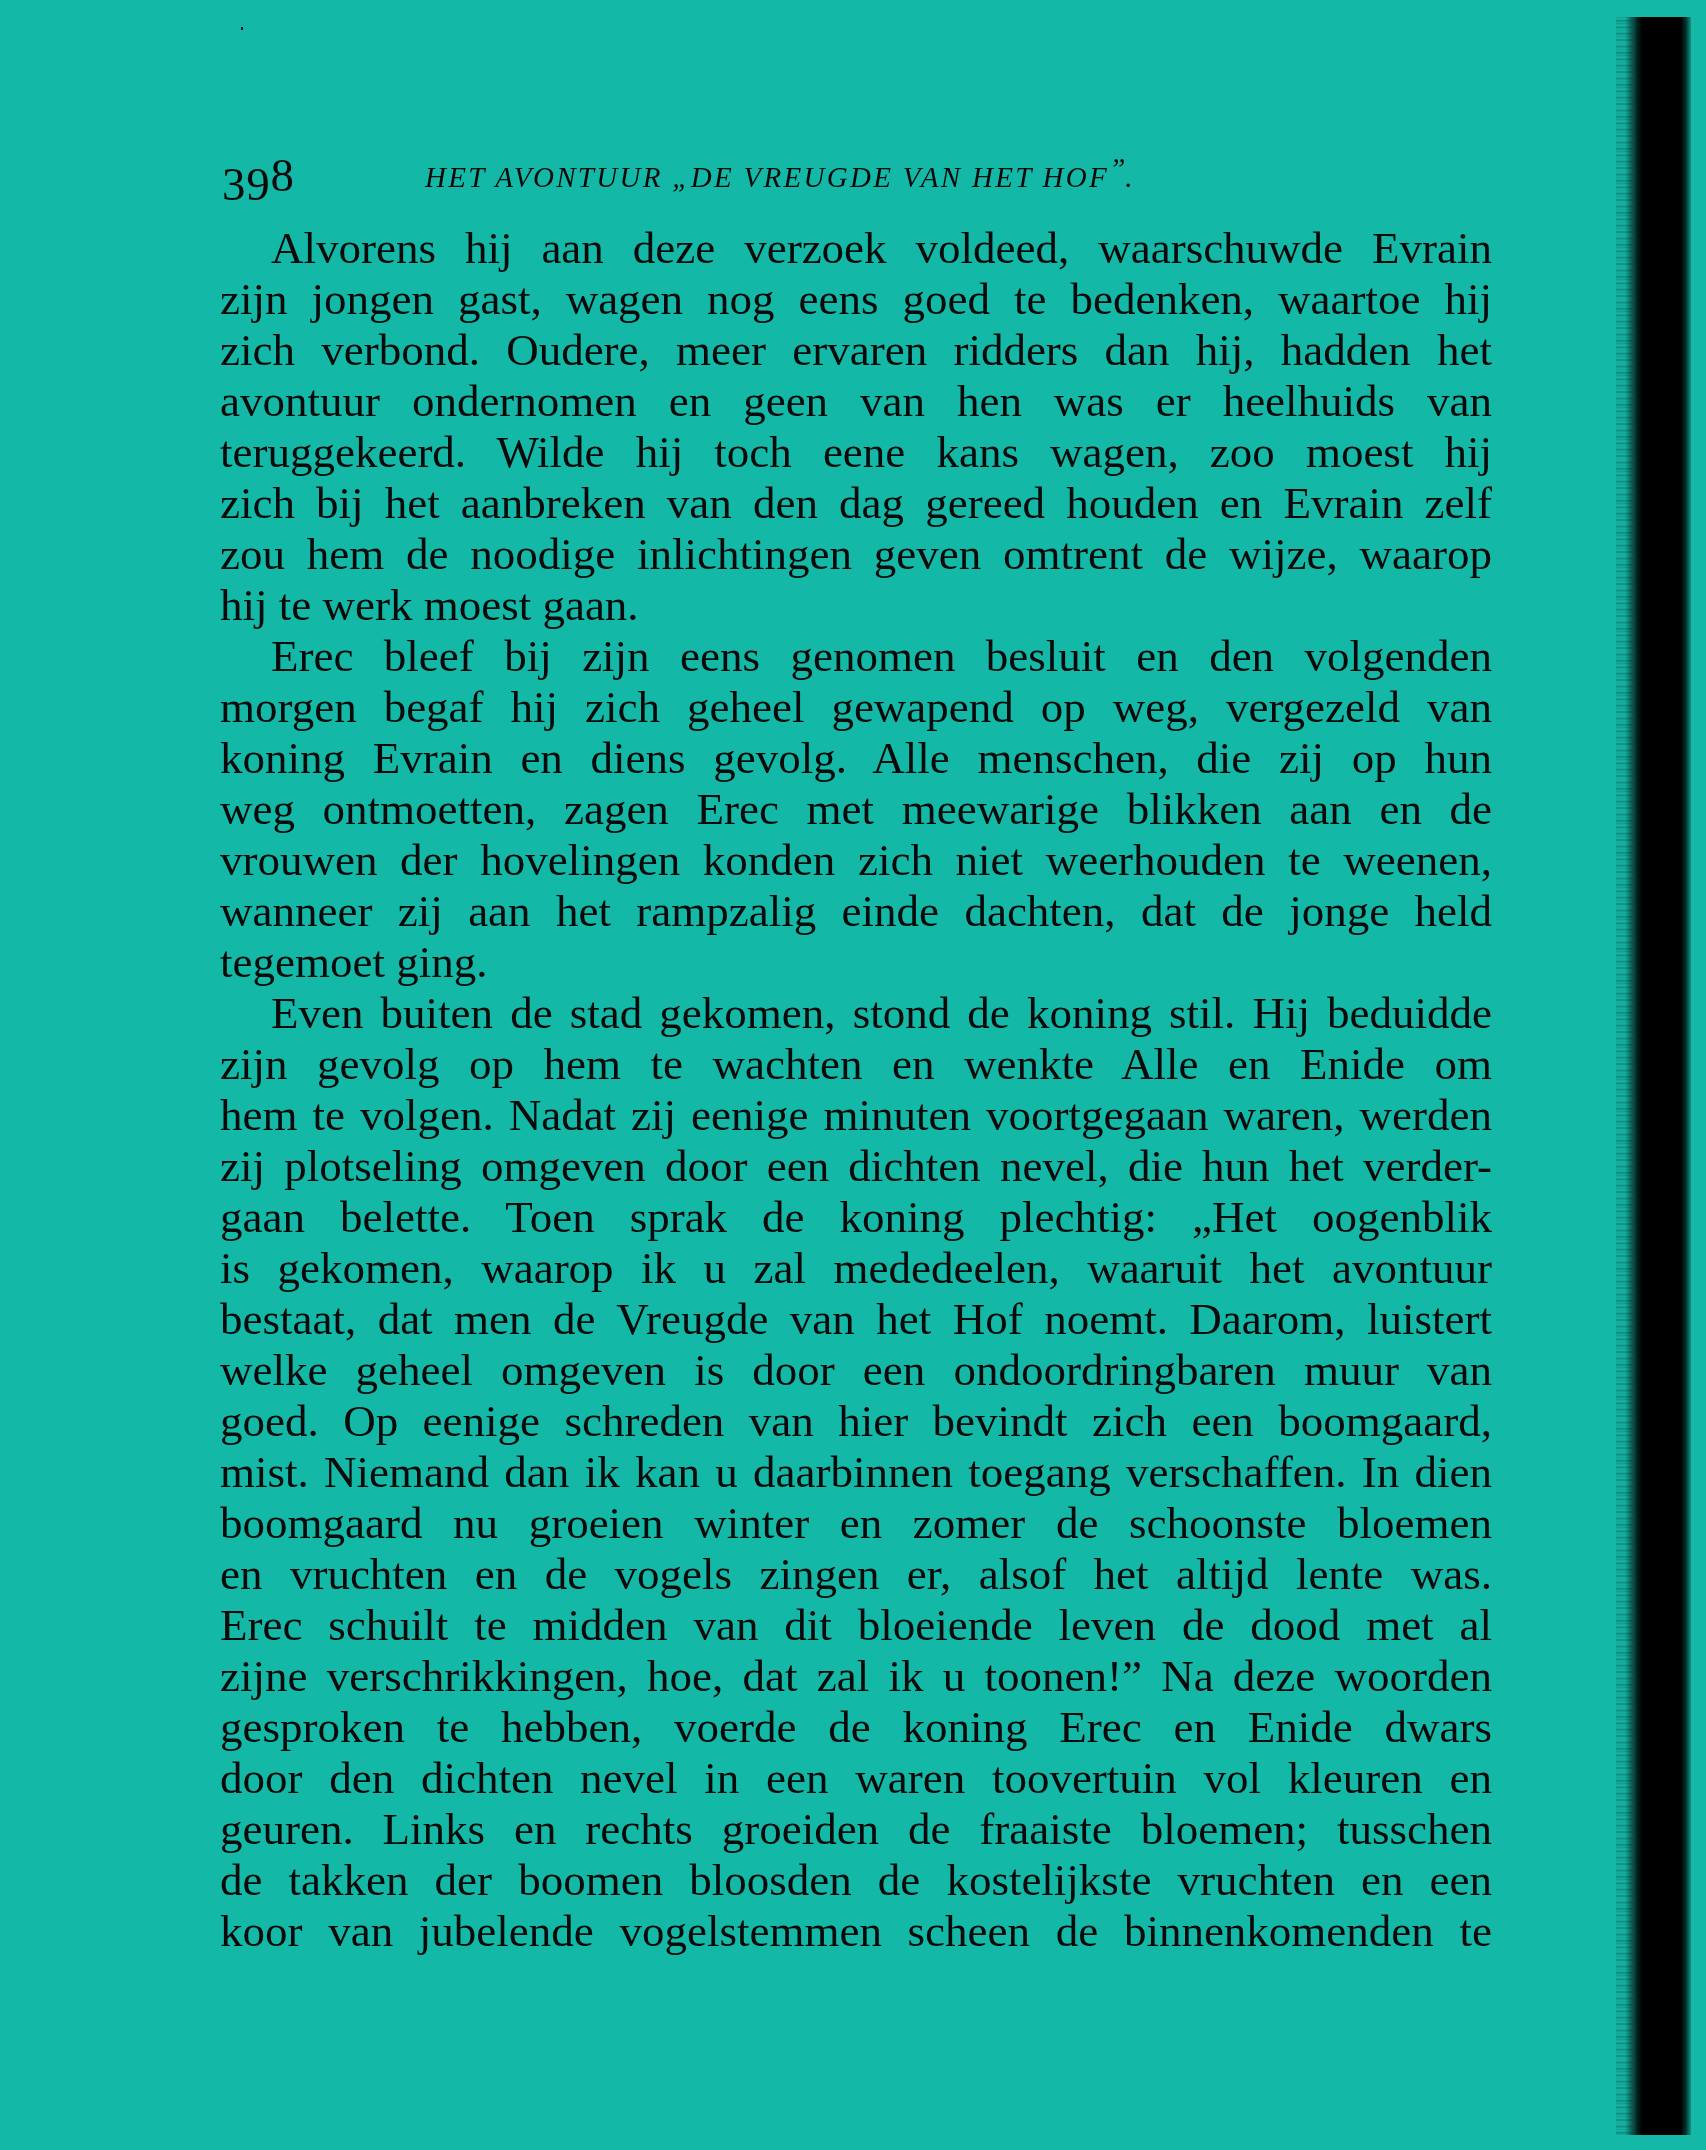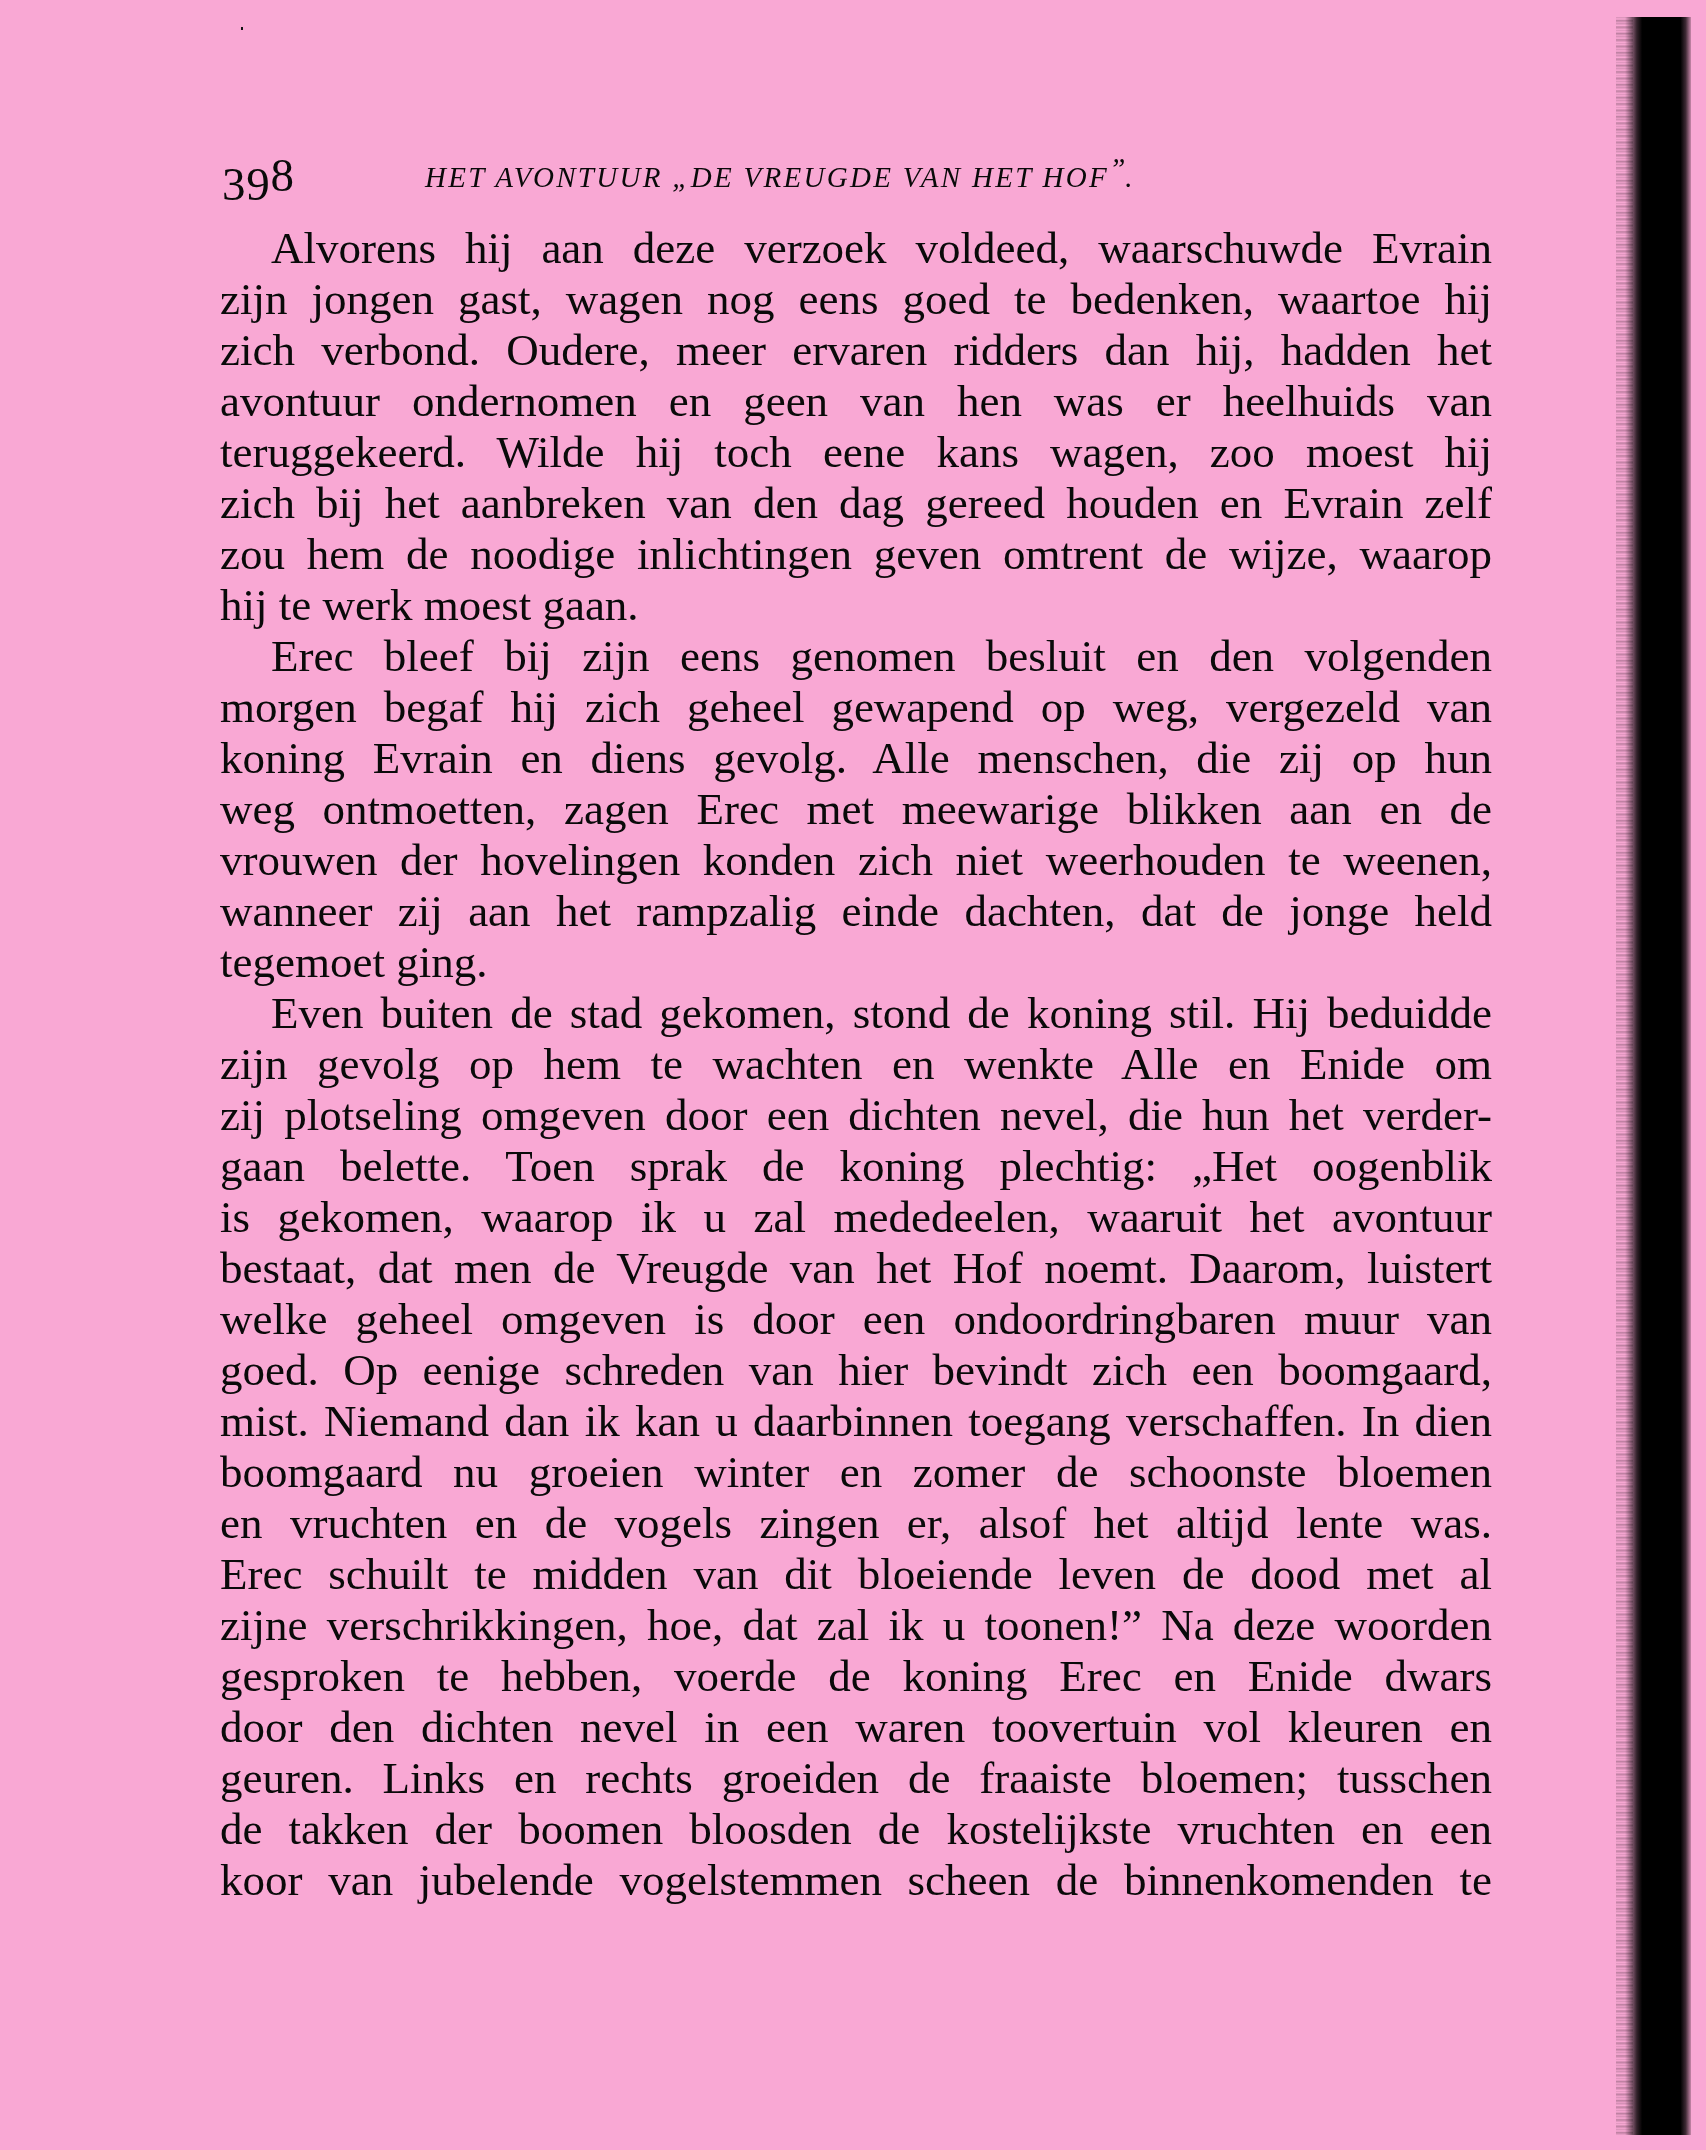--- a/index.html
+++ b/index.html
@@ -13,21 +13,21 @@
     position: relative;
     overflow: hidden;
     font-family: "Liberation Serif", "DejaVu Serif", serif;
     color: #0a0a0a;
   }
   .page {
     position: absolute;
     left: 0; top: 0;
     width: 1707px;
     height: 2151px;
-    background: #f9a8d4;
+    background: #14b8a6;
   }
   .speck {
     position: absolute;
     left: 241px; top: 26.5px;
     width: 2.1px; height: 3.6px;
     background: #111;
   }
   
   .running-head {
     position: absolute;
@@ -136,20 +136,21 @@
         <span class="line">morgen begaf hij zich geheel gewapend op weg, vergezeld van</span>
         <span class="line">koning Evrain en diens gevolg. Alle menschen, die zij op hun</span>
         <span class="line">weg ontmoetten, zagen Erec met meewarige blikken aan en de</span>
         <span class="line">vrouwen der hovelingen konden zich niet weerhouden te weenen,</span>
         <span class="line">wanneer zij aan het rampzalig einde dachten, dat de jonge held</span>
         <span class="line last">tegemoet ging.</span>
       </div>
       <div class="paragraph">
         <span class="line indent">Even buiten de stad gekomen, stond de koning stil. Hij beduidde</span>
         <span class="line">zijn gevolg op hem te wachten en wenkte Alle en Enide om</span>
+        <span class="line">hem te volgen. Nadat zij eenige minuten voortgegaan waren, werden</span>
         <span class="line">zij plotseling omgeven door een dichten nevel, die hun het verder-</span>
         <span class="line">gaan belette. Toen sprak de koning plechtig: „Het oogenblik</span>
         <span class="line">is gekomen, waarop ik u zal mededeelen, waaruit het avontuur</span>
         <span class="line">bestaat, dat men de Vreugde van het Hof noemt. Daarom, luistert</span>
         <span class="line">welke geheel omgeven is door een ondoordringbaren muur van</span>
         <span class="line">goed. Op eenige schreden van hier bevindt zich een boomgaard,</span>
         <span class="line">mist. Niemand dan ik kan u daarbinnen toegang verschaffen. In dien</span>
         <span class="line">boomgaard nu groeien winter en zomer de schoonste bloemen</span>
         <span class="line">en vruchten en de vogels zingen er, alsof het altijd lente was.</span>
         <span class="line">Erec schuilt te midden van dit bloeiende leven de dood met al</span>

